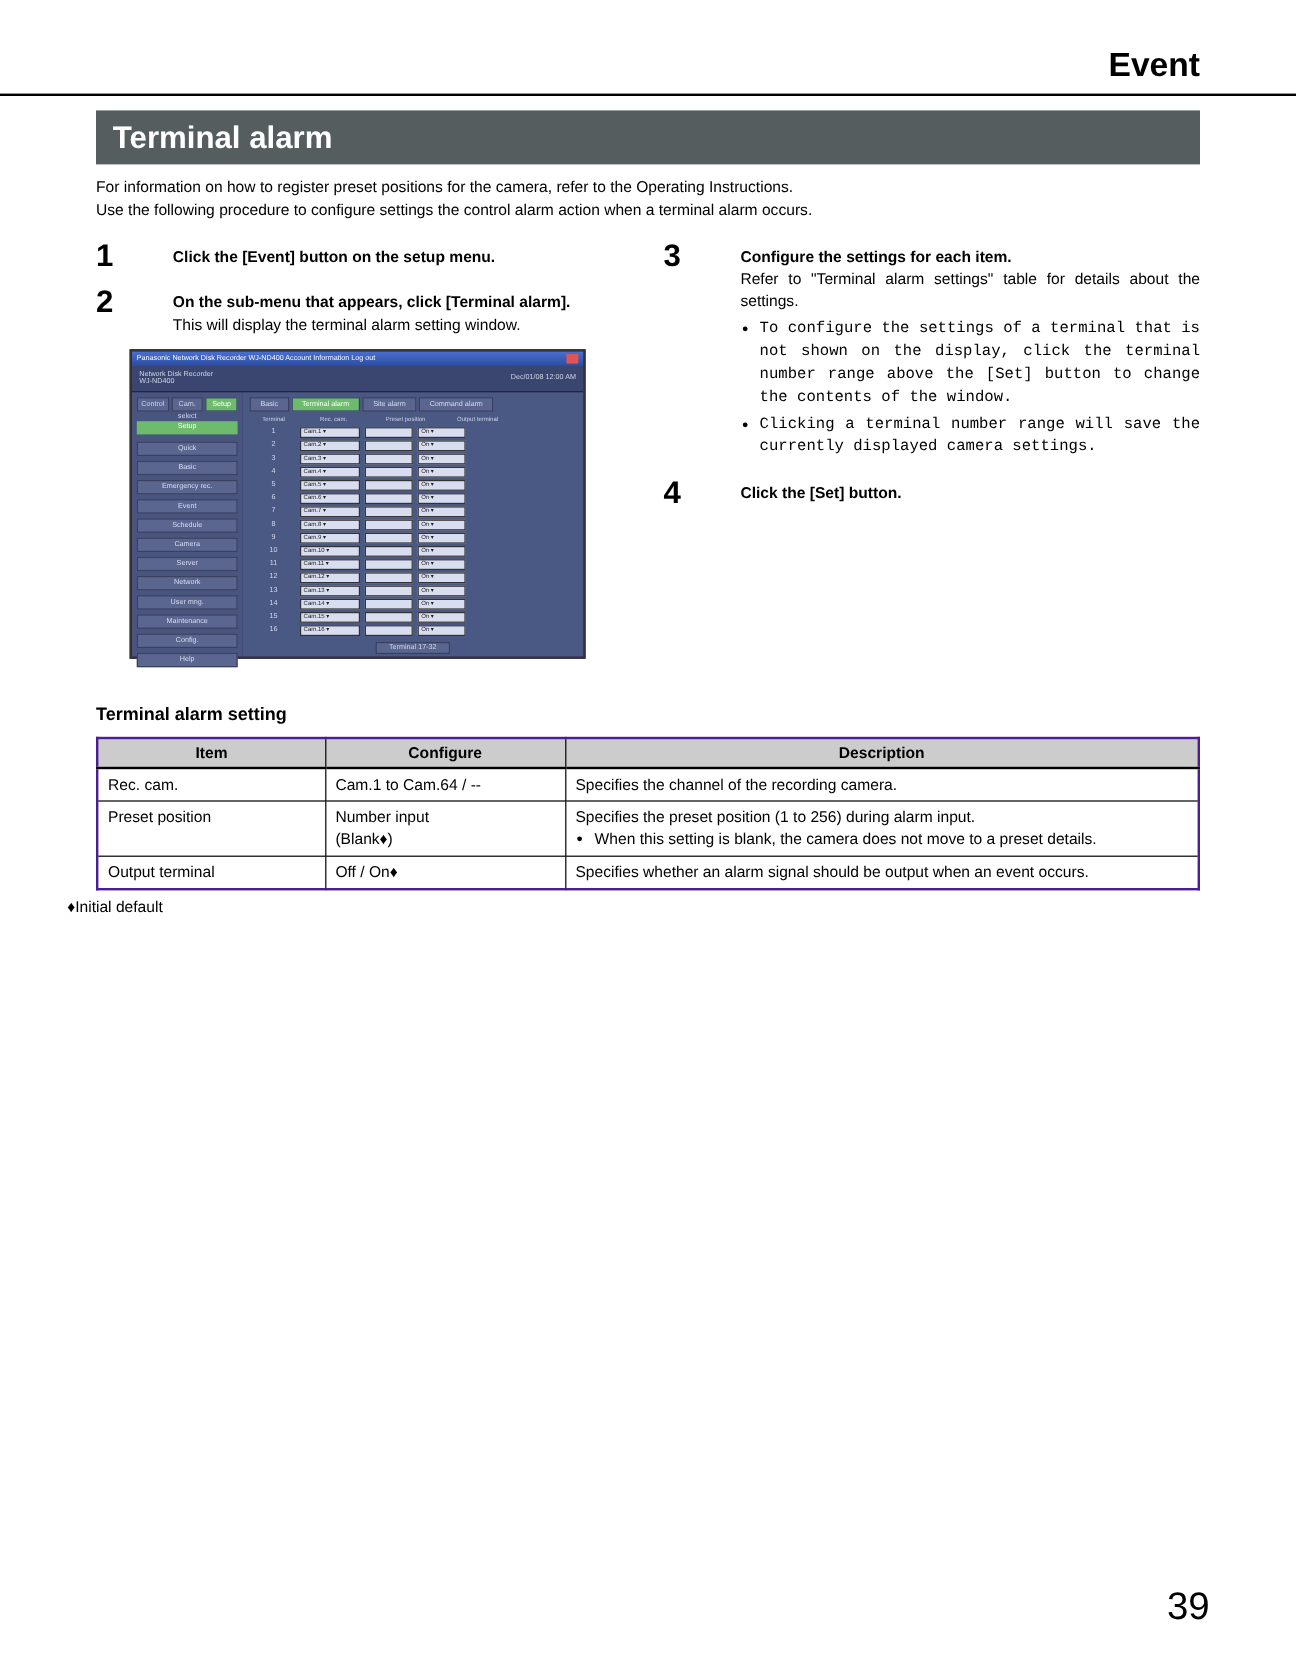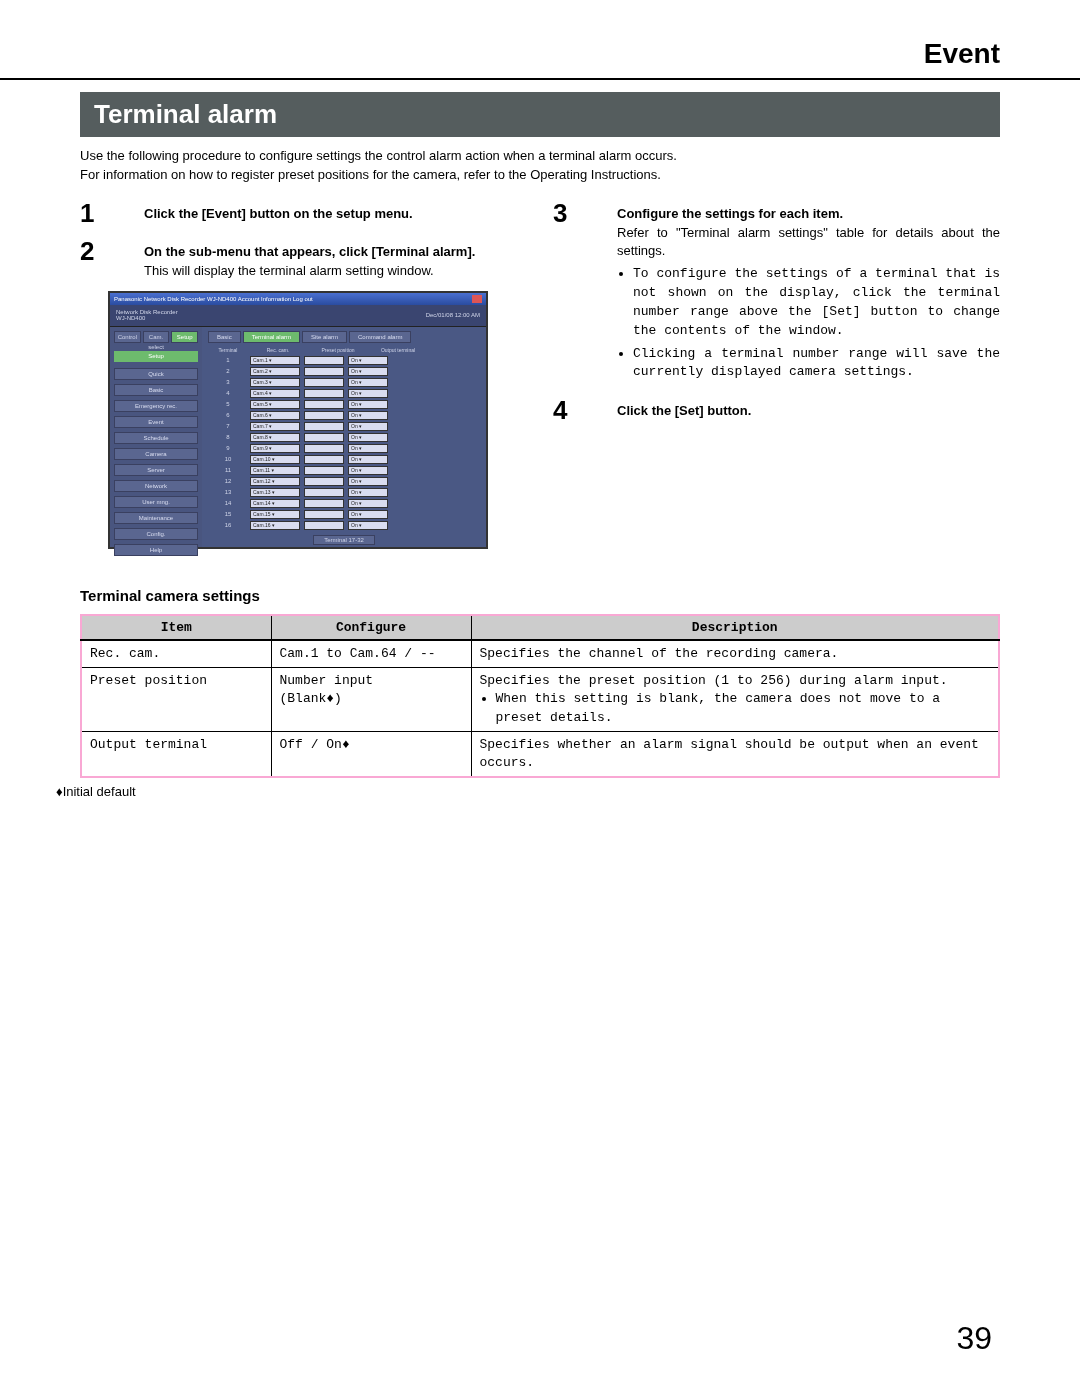--- a/index.html
+++ b/index.html
@@ -179,22 +179,21 @@
   .subheading {
     font-size: 15px;
     font-weight: bold;
     margin: 38px 80px 10px 80px;
   }
   .settings-table {
     border-collapse: collapse;
     width: calc(100% - 160px);
     margin: 0 80px;
     font-size: 13px;
-    border: 2px solid #f9a8d4;
-    font-family: Liberation Mono, monospace;
+    border: 2px solid #4c1d95;
   }
   .settings-table th {
     background: #ccc;
     border: 1px solid #000;
     border-bottom: 2px solid #000;
     padding: 4px 8px;
     font-weight: bold;
     text-align: center;
   }
   .settings-table td {
@@ -206,35 +205,35 @@
   .settings-table td ul { margin-left: 16px; }
   .settings-table .col-item { width: 190px; }
   .settings-table .col-set { width: 200px; }
   .footnote {
     font-size: 13px;
     margin: 6px 80px 0 56px;
   }
   .page-number {
     position: absolute;
     bottom: 40px;
-    right: 88px;
+    right: 72px;
     font-size: 32px;
   }
 </style>
 </head>
 <body>
 
 <div class="page-header">Event</div>
 <hr class="hr-top">
 
 <div class="section-title-bar">Terminal alarm</div>
 
 <div class="intro">
+  <p>For information on how to register preset positions for the camera, refer to the Operating Instructions.</p>
   <p>Use the following procedure to configure settings the control alarm action when a terminal alarm occurs.</p>
-  <p>For information on how to register preset positions for the camera, refer to the Operating Instructions.</p>
 </div>
 
 <div class="columns">
 
   <div class="col">
     <div class="step">
       <div class="step-num">1</div>
       <div class="step-body"><span class="bold">Click the [Event] button on the setup menu.</span></div>
     </div>
     <div class="step">
@@ -410,21 +409,21 @@
         </ul>
       </div>
     </div>
     <div class="step">
       <div class="step-num">4</div>
       <div class="step-body"><span class="bold">Click the [Set] button.</span></div>
     </div>
   </div>
 </div>
 
-<div class="subheading">Terminal camera settings</div>
+<div class="subheading">Terminal alarm setting</div>
 
 <table class="settings-table">
   <thead>
     <tr>
       <th class="col-item">Item</th>
       <th class="col-set">Configure</th>
       <th>Description</th>
     </tr>
   </thead>
   <tbody id="settings-tbody">

